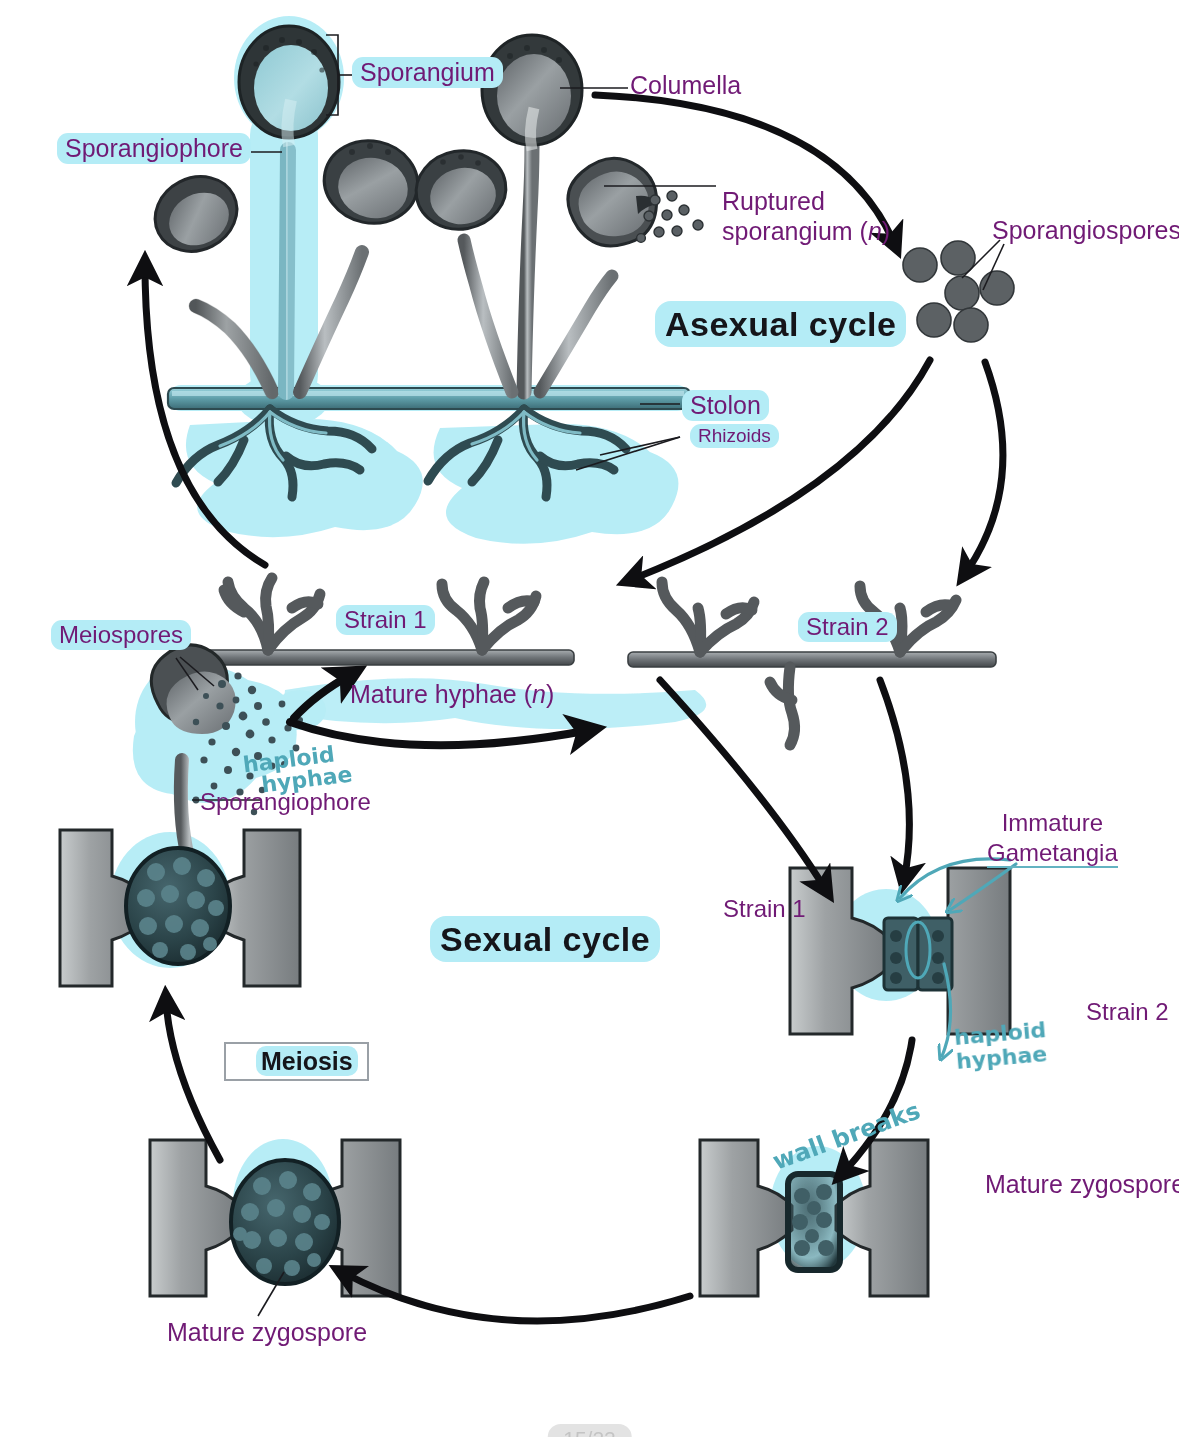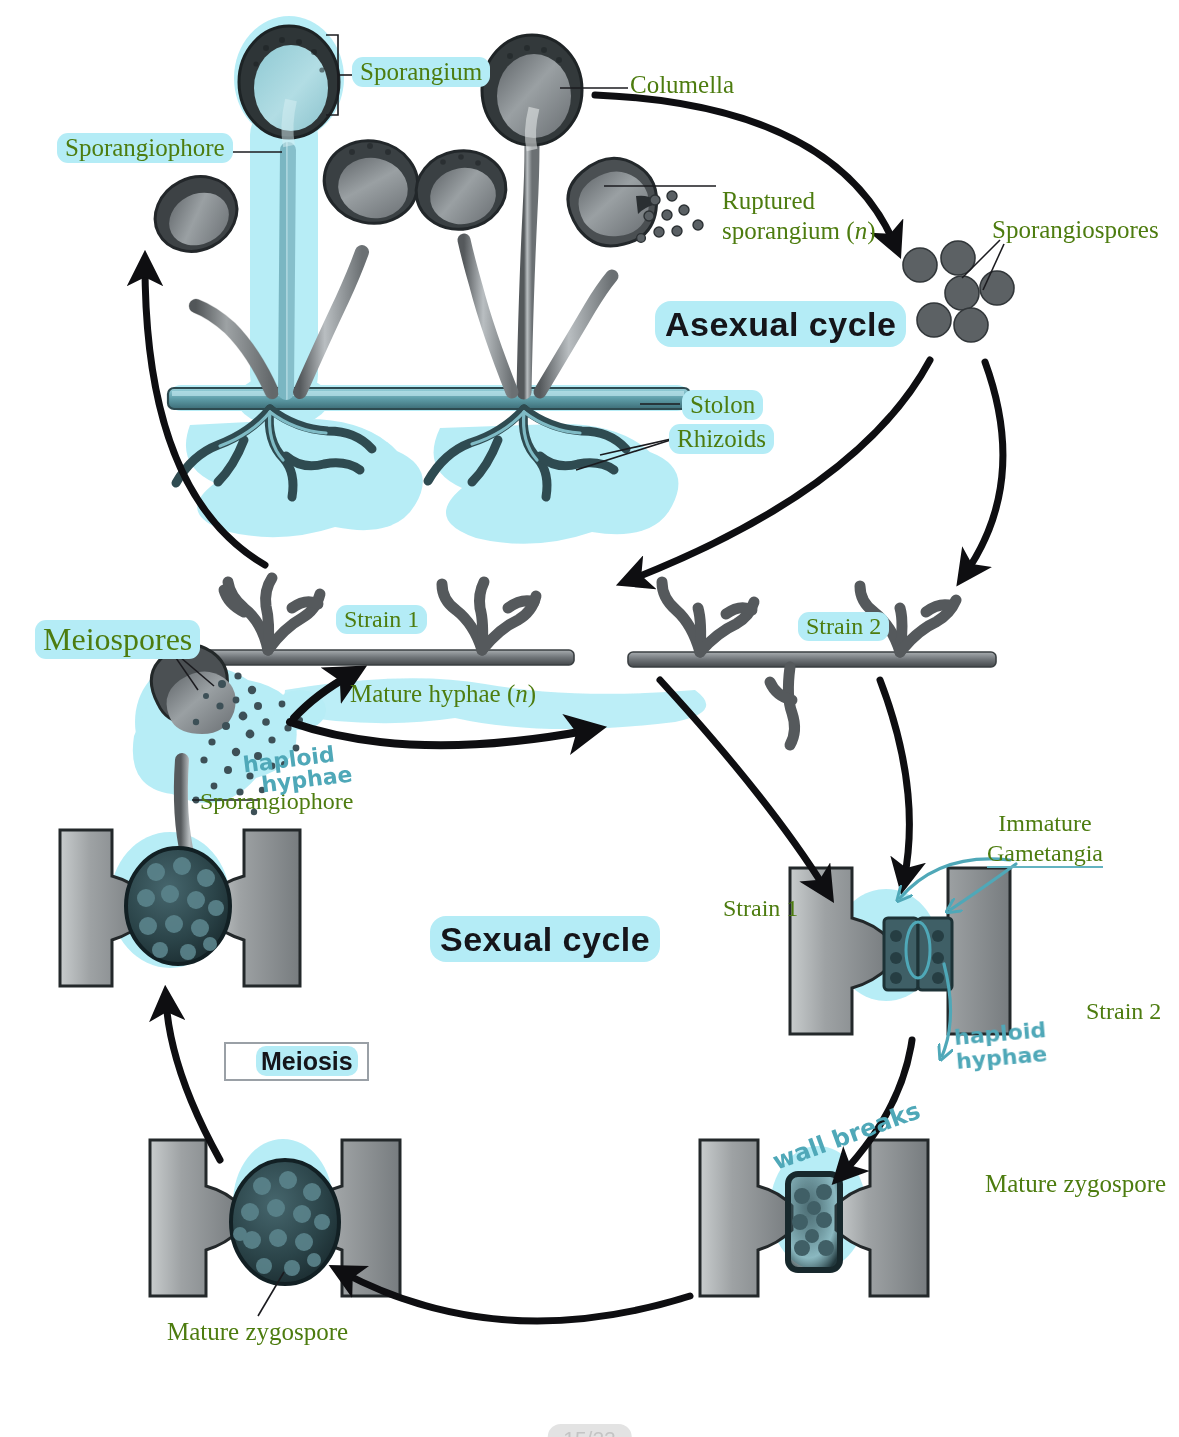--- a/index.html
+++ b/index.html
@@ -1,19 +1,19 @@
 <!DOCTYPE html>
 <html><head>
 <meta charset="utf-8">
 <style>
   html,body{margin:0;padding:0;background:#ffffff;}
   body{font-family:"Liberation Serif",serif;}
   #page{position:relative;width:1179px;height:1437px;background:#fff;overflow:hidden;}
   svg.layer{position:absolute;left:0;top:0;width:1179px;height:1437px;overflow:visible;}
-  .lbl{position:absolute;white-space:nowrap;font-family:Liberation Serif, serif;color:#4d7c0f;}
+  .lbl{position:absolute;white-space:nowrap;font-family:Liberation Sans, sans-serif;color:#701a75;}
   .lbl.hl{background:#b4ecf6;border-radius:11px;padding:1px 8px;}
   .cyclelbl{position:absolute;white-space:nowrap;font-family:"Liberation Sans",sans-serif;
             font-weight:bold;color:#15151a;letter-spacing:.5px;}
   .cyclelbl .hlbg{background:#b4ecf6;border-radius:16px;padding:4px 10px;}
   .boxlbl{position:absolute;white-space:nowrap;font-family:"Liberation Sans",sans-serif;
           font-weight:bold;color:#15151a;border:2px solid #9aa0a6;background:#fff;
           padding:3px 9px;}
   .boxlbl .hlbg{background:#b4ecf6;border-radius:10px;padding:1px 5px;margin-left:21px;}
   .hand{position:absolute;white-space:nowrap;color:#4fa8b8;
         font-family:"DejaVu Sans",sans-serif;font-weight:bold;}
@@ -434,27 +434,27 @@
   </div>
 
   <div class="lbl" style="left:992px;top:216px;font-size:25px;">Sporangiospores</div>
 
   <div class="cyclelbl" style="left:655px;top:305px;font-size:34px;">
     <span class="hlbg">Asexual cycle</span>
   </div>
 
   <div class="lbl hl" style="left:682px;top:390px;font-size:25px;">Stolon</div>
 
-  <div class="lbl hl" style="left:669px;top:424px;font-size:25px;">Rhizoids</div>
+  <div class="lbl hl" style="left:690px;top:424px;font-size:19px;">Rhizoids</div>
 
   <div class="lbl hl" style="left:336px;top:605px;font-size:24px;">Strain 1</div>
 
   <div class="lbl hl" style="left:798px;top:612px;font-size:24px;">Strain 2</div>
 
-  <div class="lbl hl" style="left:35px;top:620px;font-size:32px;">Meiospores</div>
+  <div class="lbl hl" style="left:51px;top:620px;font-size:24px;">Meiospores</div>
 
   <div class="lbl" style="left:350px;top:680px;font-size:25px;">
     <span>Mature hyphae (</span><i class="it">n</i><span>)</span>
   </div>
 
   <div class="lbl" style="left:200px;top:788px;font-size:24px;">Sporangiophore</div>
 
   <div class="hand" style="left:244px;top:748px;font-size:22px;line-height:22px;transform:rotate(-7deg);">
     <span>haploid</span><br>
     <span style="margin-left:16px;display:inline-block;">hyphae</span>

